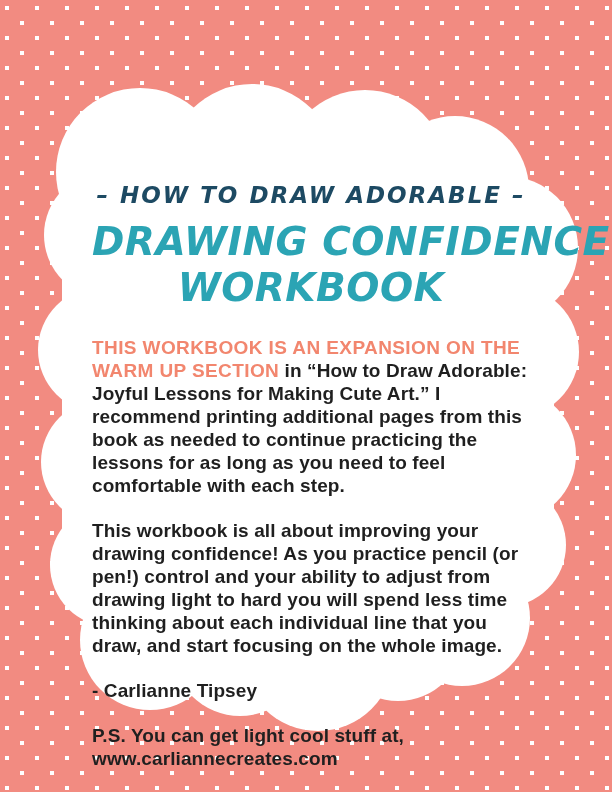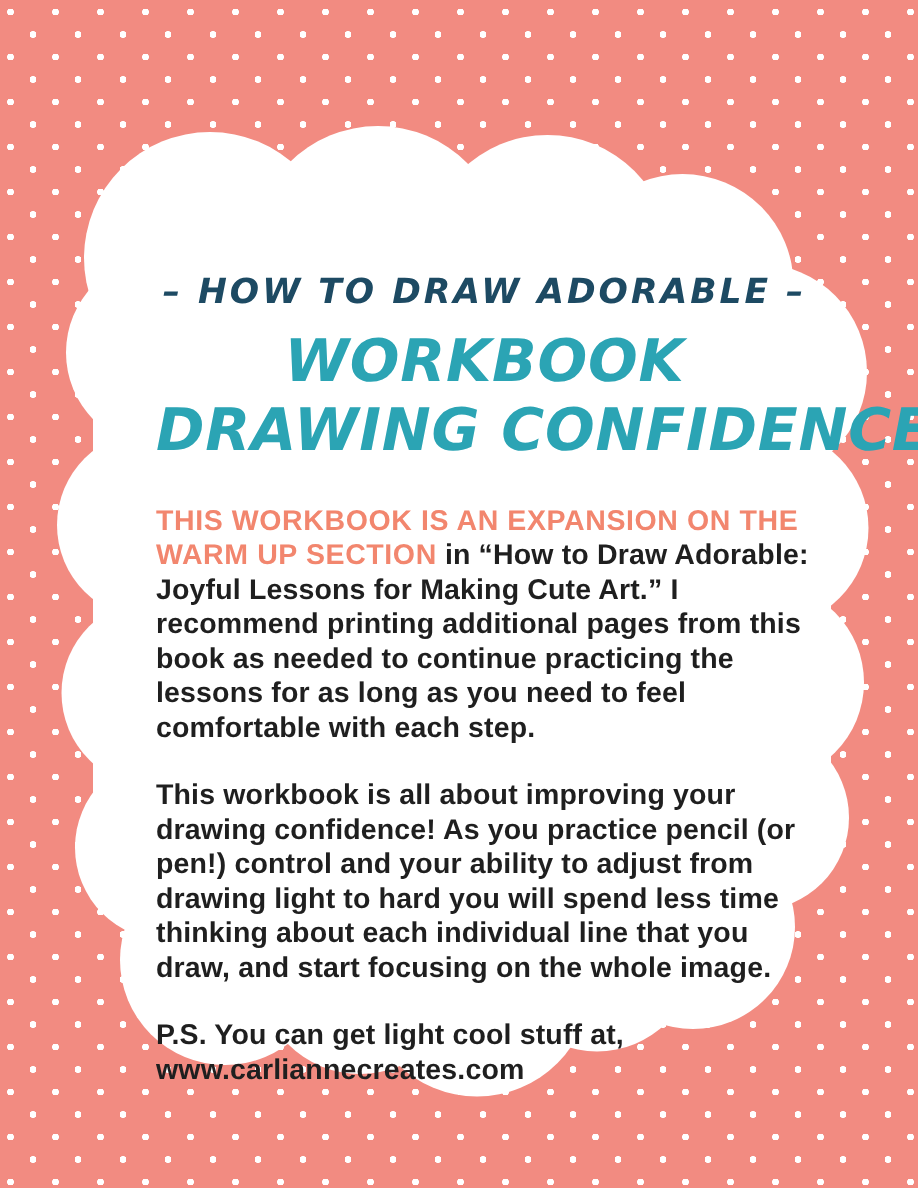--- a/index.html
+++ b/index.html
@@ -16,21 +16,21 @@
     background-image:
       radial-gradient(circle 2.3px at 7px 8px, #ffffff 96%, transparent),
       radial-gradient(circle 2.3px at 22px 23px, #ffffff 96%, transparent);
     background-size:30px 30px;
   }
   .cloud{
     position:absolute;left:0;top:0;width:612px;height:792px;
   }
   .content{
     position:absolute;
-    left:104px;top:184px;width:438px;
+    left:92px;top:184px;width:438px;
     color:#1f1f1f;
   }
   .kicker{
     text-align:center;
     font-family:"DejaVu Sans",sans-serif;
     font-style:italic;font-weight:bold;
     font-size:23px;line-height:1;
     letter-spacing:2px;
     color:#1D4A63;
     margin:0 0 12px 0;
@@ -91,28 +91,29 @@
       <circle cx="398" cy="635" r="66"></circle>
       <circle cx="462" cy="618" r="68"></circle>
     </g>
   </svg>
 
   <div class="content">
 
     <h2 class="kicker">– HOW TO DRAW ADORABLE –</h2>
 
     <h1 class="title">
+      <span class="line">DRAWING CONFIDENCE</span>
       <span class="line">WORKBOOK</span>
-      <span class="line">DRAWING CONFIDENCE</span>
     </h1>
 
     <div class="bodytext">
       <p><span class="lead-caps">THIS WORKBOOK IS AN EXPANSION ON THE WARM UP SECTION</span><span> in “How to Draw Adorable: Joyful Lessons for Making Cute Art.” I recommend printing additional pages from this book as needed to continue practicing the lessons for as long as you need to feel comfortable with each step.</span></p>
 
       <p>This workbook is all about improving your drawing confidence! As you practice pencil (or pen!) control and your ability to adjust from drawing light to hard you will spend less time thinking about each individual line that you draw, and start focusing on the whole image.</p>
 
 
+      <p class="signature">- Carlianne Tipsey</p>
 
       <p>P.S. You can get light cool stuff at, www.carliannecreates.com</p>
     </div>
 
   </div>
 </div>
 
 </body></html>

